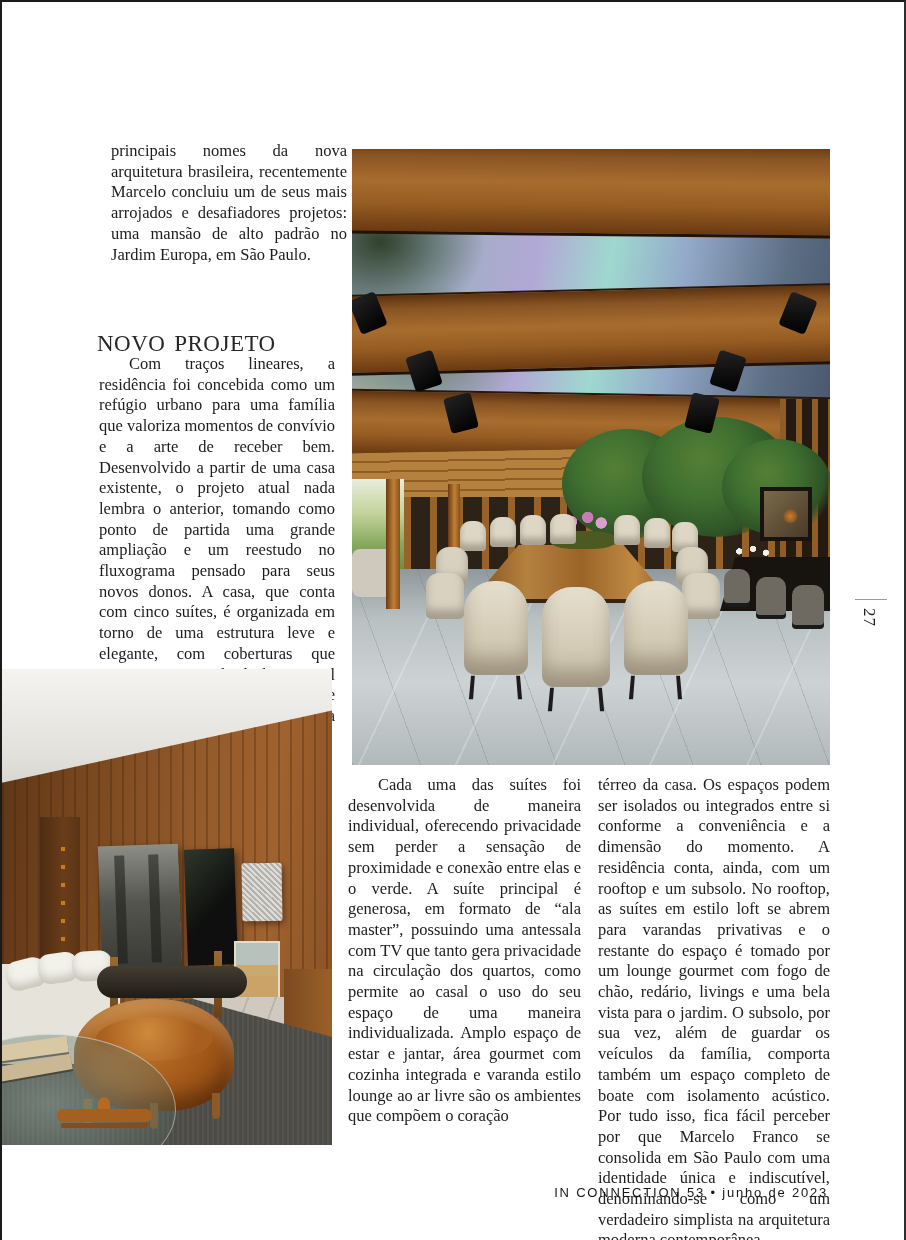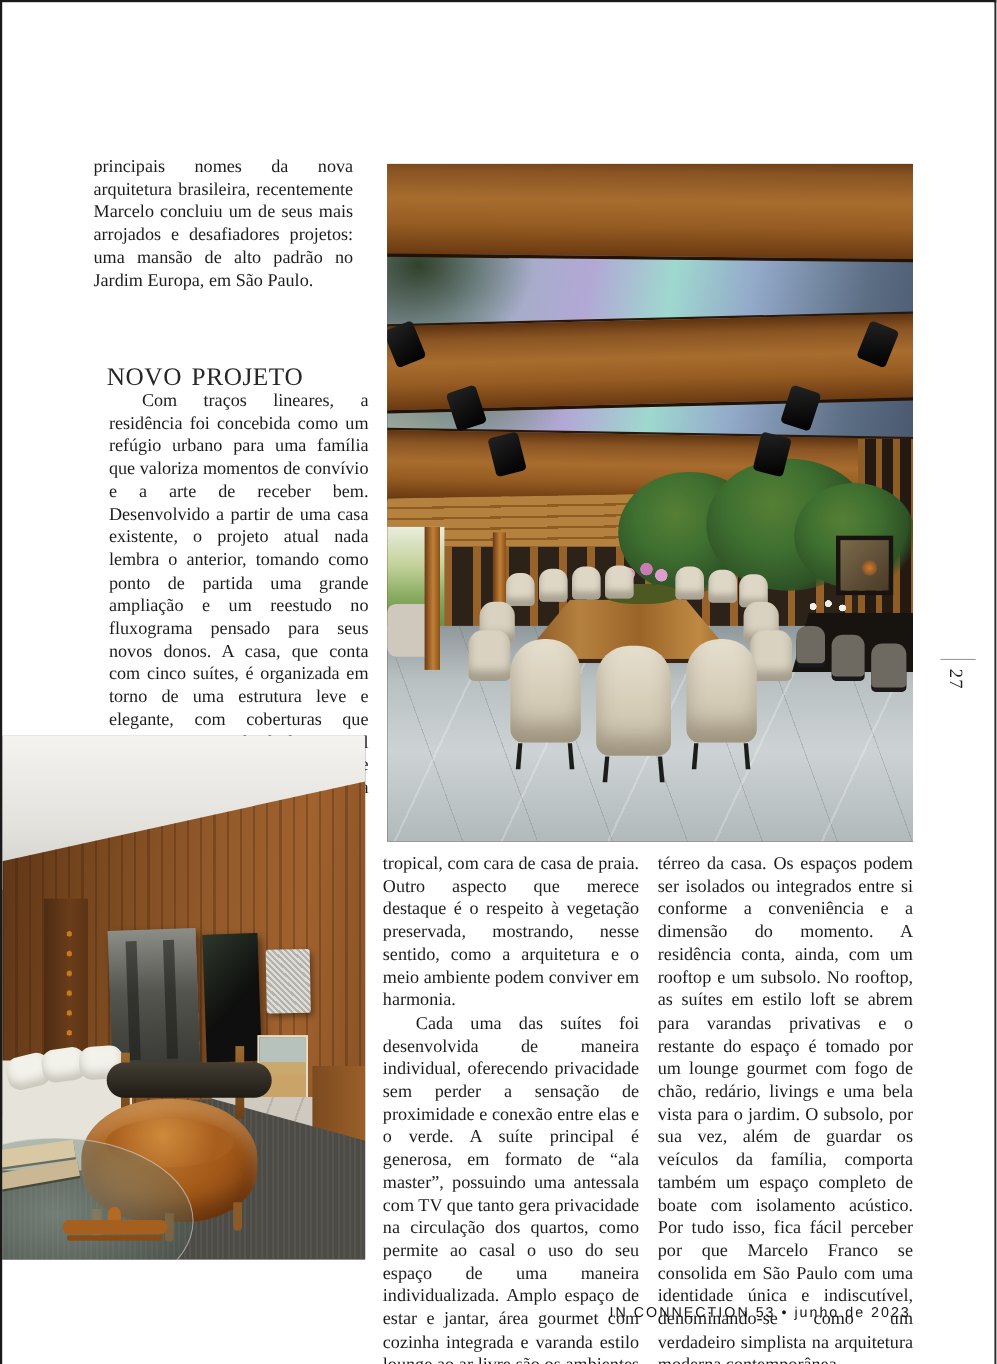--- a/index.html
+++ b/index.html
@@ -1,20 +1,20 @@
 <!DOCTYPE html>
 <html lang="pt"><head>
 <meta charset="utf-8">
 <style>
   html,body{margin:0;padding:0;background:#fff;}
   .page{position:relative;width:906px;height:1240px;background:#ffffff;overflow:hidden;
         border-top:2px solid #1a1a1a;border-left:2px solid #1a1a1a;border-right:2px solid #2e2e2e;
         box-sizing:border-box;font-family:"Liberation Serif",serif;}
   .textcol{position:absolute;text-align:justify;font-size:16.5px;line-height:20.7px;color:#1c1c1c;margin:0;}
-  .intro{top:139px;left:83px;width:236px;}
+  .intro{top:139px;left:109px;width:236px;}
   .heading{position:absolute;top:284px;left:95px;width:260px;margin:0;font-weight:400;
            font-variant:small-caps;font-size:33px;line-height:36px;letter-spacing:.5px;color:#272727;}
   .col1{top:352px;left:97px;width:236px;text-indent:30px;}
   .col2{top:773px;left:346px;width:233px;}
   .col3{top:773px;left:596px;width:232px;}
   .col2 p{margin:0;}
   .p-indent{text-indent:30px;}
 
   .pagemark{position:absolute;left:853px;top:597px;width:34px;}
   .pagemark .rule{width:32px;height:1px;background:#9a9a9a;}
@@ -229,21 +229,20 @@
     <div class="lp-leg" style="top:434px;left:148px"></div>
     <div class="lp-leg" style="top:424px;left:210px"></div>
     <div class="lp-glasstable"></div>
     <div class="lp-book" style="top:372px;left:-6px;width:72px;height:16px;transform:rotate(-8deg)"></div>
     <div class="lp-book" style="top:392px;left:-10px;width:80px;height:15px;transform:rotate(-10deg);background:#c9b893"></div>
     <div class="lp-toyknob"></div>
     <div class="lp-toy"></div>
   </div>
 
   <div class="textcol col2">
-    <p>tropical, com cara de casa de praia. Outro aspecto que merece destaque é o respeito à vegetação preservada, mostrando, nesse sentido, como a arquitetura e o meio ambiente podem conviver em harmonia.</p>
     <p class="p-indent">Cada uma das suítes foi desenvolvida de maneira individual, oferecendo privacidade sem perder a sensação de proximidade e conexão entre elas e o verde. A suíte principal é generosa, em formato de “ala master”, possuindo uma antessala com TV que tanto gera privacidade na circulação dos quartos, como permite ao casal o uso do seu espaço de uma maneira individualizada. Amplo espaço de estar e jantar, área gourmet com cozinha integrada e varanda estilo lounge ao ar livre são os ambientes que compõem o coração</p>
   </div>
 
   <p class="textcol col3">térreo da casa. Os espaços podem ser isolados ou integrados entre si conforme a conveniência e a dimensão do momento. A residência conta, ainda, com um rooftop e um subsolo. No rooftop, as suítes em estilo loft se abrem para varandas privativas e o restante do espaço é tomado por um lounge gourmet com fogo de chão, redário, livings e uma bela vista para o jardim. O subsolo, por sua vez, além de guardar os veículos da família, comporta também um espaço completo de boate com isolamento acústico. Por tudo isso, fica fácil perceber por que Marcelo Franco se consolida em São Paulo com uma identidade única e indiscutível, denominando-se como um verdadeiro simplista na arquitetura moderna contemporânea.</p>
 
   <div class="pagemark">
     <div class="rule"></div>
     <div class="num">27</div>
   </div>
 

